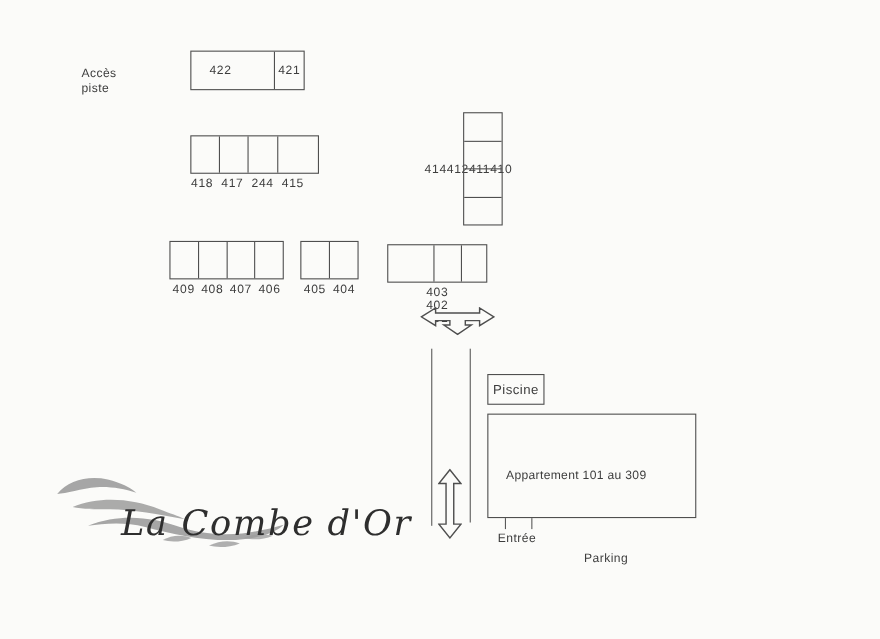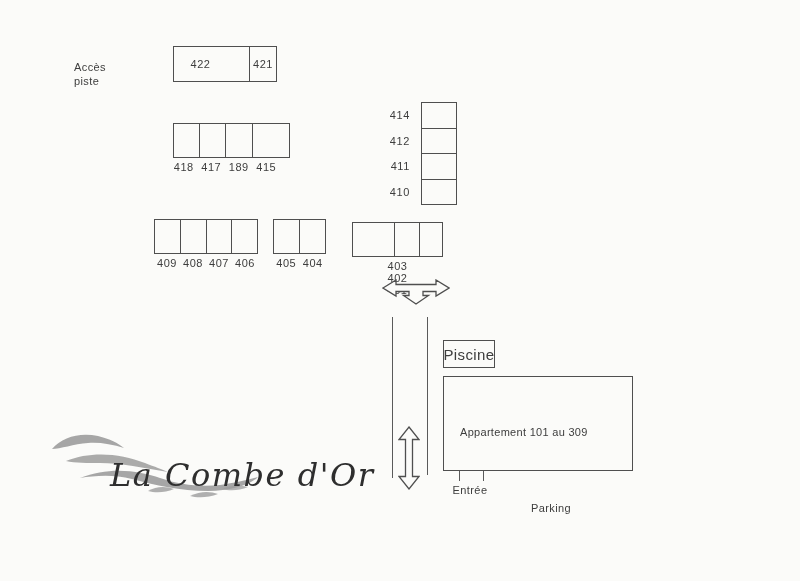--- a/index.html
+++ b/index.html
@@ -27,21 +27,21 @@
   .box.horiz .cell + .cell{border-left:1px solid var(--line,#4f4f4f);}
   .box.vert{flex-direction:column;}
   .box.vert .cell + .cell{border-top:1px solid var(--line,#4f4f4f);}
   .num{color:var(--text,#3d3d3d);font-size:11px;letter-spacing:.6px;}
   .lblrow{
     position:absolute;display:flex;color:var(--text,#3d3d3d);
     font-size:11px;letter-spacing:.6px;
   }
   .lblrow span{flex:1;text-align:center;}
   .lblcol{
-    position:absolute;display:flex;flex-direction:column;
+    position:absolute;display:flex;flex-direction:row;
     color:var(--text,#3d3d3d);font-size:11px;letter-spacing:.6px;
   }
   .lblcol span{flex:1;display:flex;align-items:center;justify-content:flex-end;}
 
   
   .block-a{left:173px;top:46px;width:104px;height:36px;gap:22px;}
   .block-a .c1{flex:0 0 52%;}
   .block-b{left:328px;top:40px;width:105px;height:35px;}
   .block-c{left:173px;top:123px;width:117px;height:35px;}
   .block-c .c1{flex:0 0 25px;} .block-c .c2{flex:0 0 25px;} .block-c .c3{flex:0 0 26px;}
@@ -60,21 +60,21 @@
   .acces-piste{left:62px;top:60px;margin-left:12px;}
 
   .vline{position:absolute;width:1px;background:#5a5a5a;}
   .vline-left{left:392px;top:317px;height:161px;}
   .vline-right{left:427px;top:317px;height:158px;}
 
   .arrow3{position:absolute;left:382px;top:279px;}
   .arrow2{position:absolute;left:398px;top:426px;}
 
   .piscine-box{left:443px;top:340px;width:52px;height:28px;align-items:center;justify-content:center;}
-  .piscine-box span{font-size:15px;letter-spacing:.4px;color:var(--text,#3d3d3d);}
+  .piscine-box span{font-size:12px;letter-spacing:.4px;color:var(--text,#3d3d3d);}
 
   .big-box{left:443px;top:376px;width:190px;height:95px;display:block;}
   .big-box .line1{position:absolute;left:16px;top:27px;font-size:11px;letter-spacing:.3px;color:var(--text,#3d3d3d);white-space:nowrap;}
   .big-box .line2{position:absolute;left:16px;top:49px;font-size:11px;letter-spacing:.3px;color:var(--text,#3d3d3d);white-space:nowrap;}
 
   .tick{position:absolute;width:1px;height:10px;top:471px;background:#5a5a5a;}
   .tick-1{left:459px;} .tick-2{left:483px;}
 
   .entree{left:445px;top:483px;width:50px;text-align:center;}
   .chemin{left:318px;top:498px;}
@@ -111,21 +111,21 @@
 
   <div class="box horiz block-c">
     <div class="cell c1"></div>
     <div class="cell c2"></div>
     <div class="cell c3"></div>
     <div class="cell c4"></div>
   </div>
   <div class="lblrow block-c-labels">
     <span>418</span>
     <span>417</span>
-    <span>189</span>
+    <span>244</span>
     <span>415</span>
   </div>
 
   <div class="lblcol block-d-labels">
     <span>414</span>
     <span>412</span>
     <span>411</span>
     <span>410</span>
   </div>
   <div class="box vert block-d">

